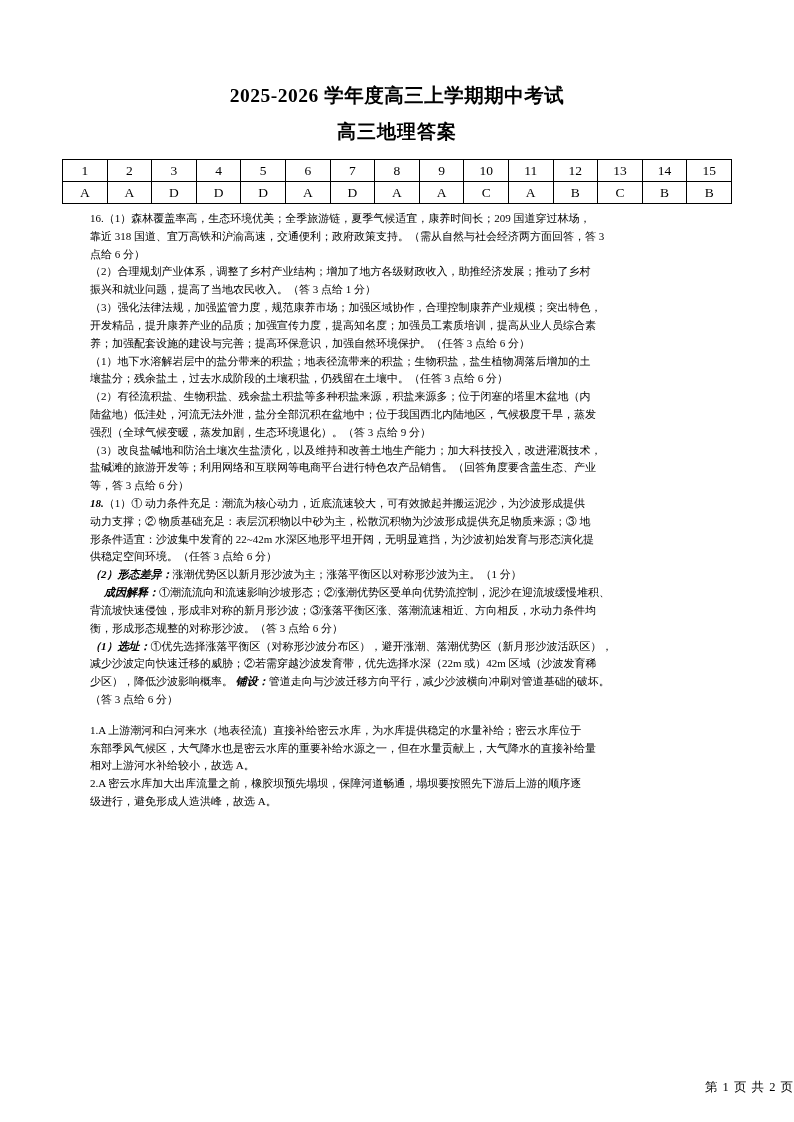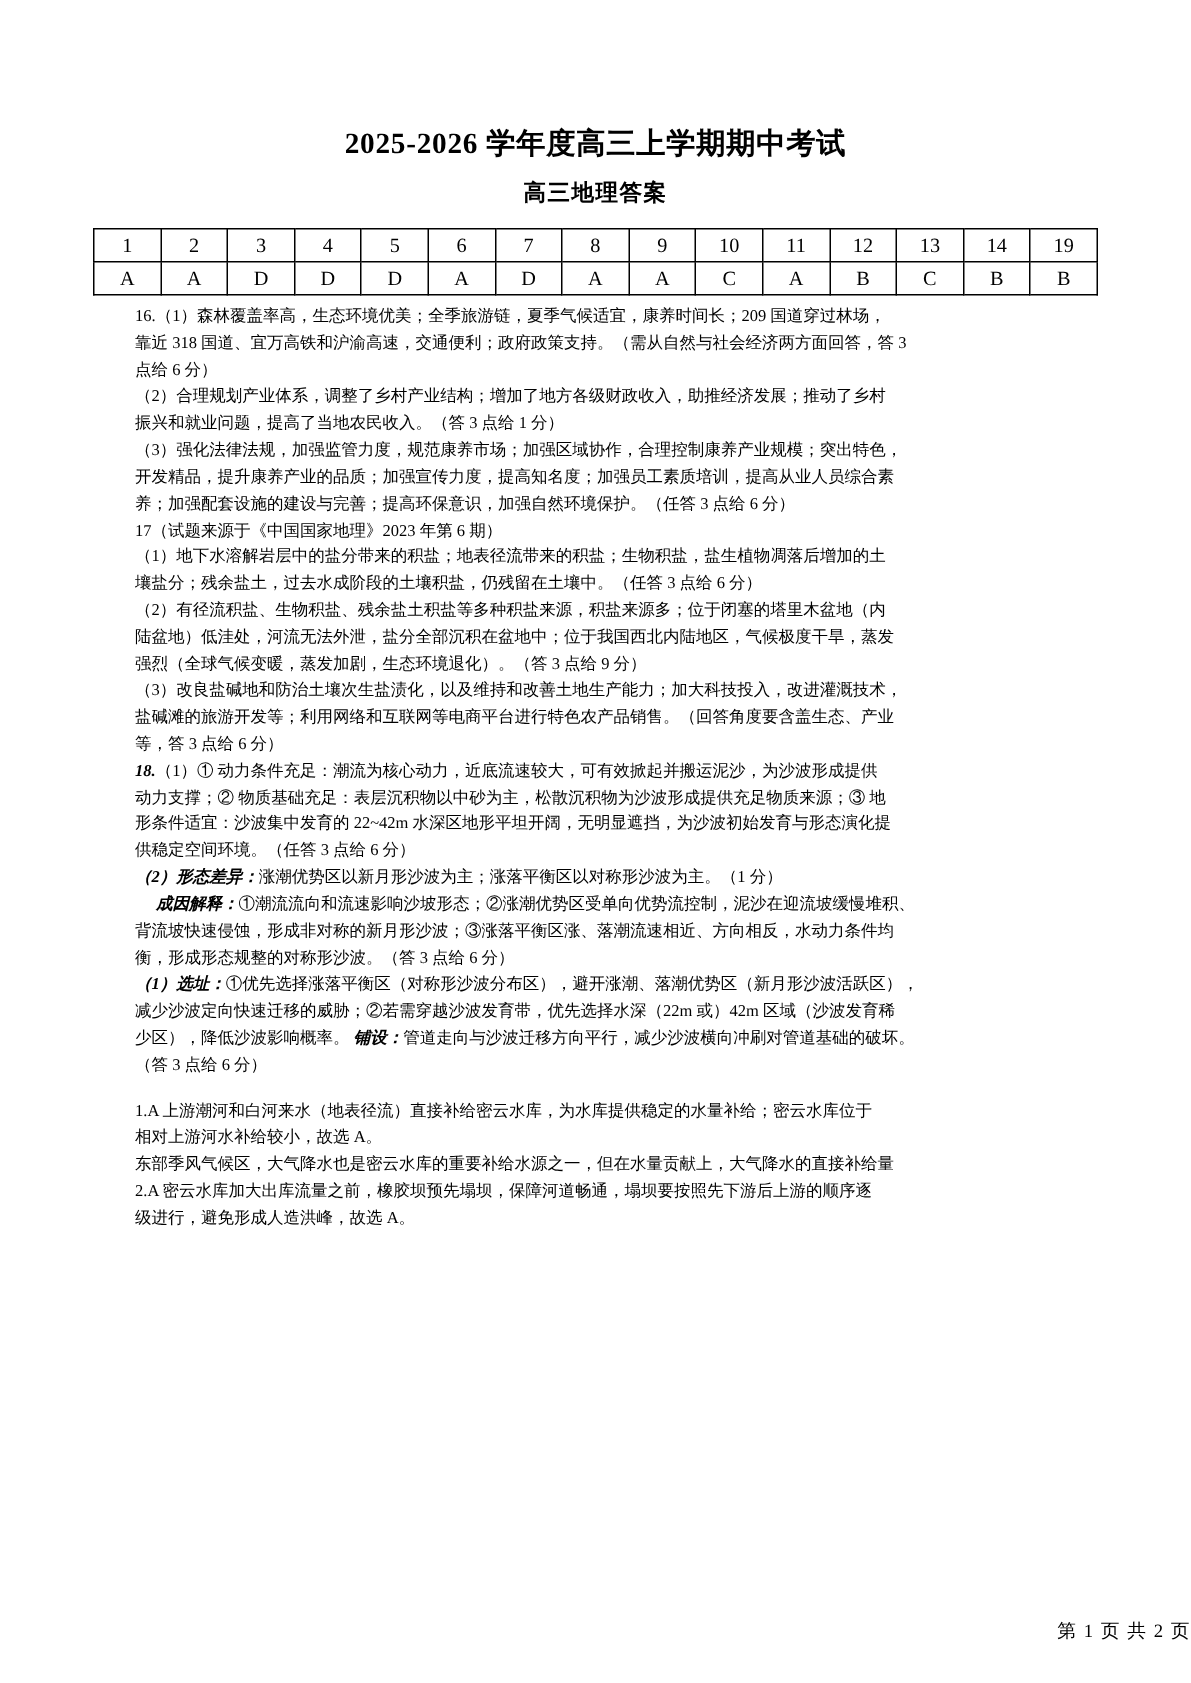--- a/index.html
+++ b/index.html
@@ -22,21 +22,21 @@
   .doc-title {
     text-align: center;
     font-size: 19.5px;
     font-weight: bold;
     letter-spacing: 0.5px;
     margin-top: 20px;
     margin-bottom: 10px;
   }
   .doc-subtitle {
     text-align: center;
-    font-size: 15px;
+    font-size: 19px;
     font-weight: bold;
     letter-spacing: 1px;
     margin-bottom: 14px;
   }
   table.answers {
     border-collapse: collapse;
     width: 100%;
     margin: 0 auto 6px auto;
     table-layout: fixed;
   }
@@ -89,21 +89,21 @@
           <td>5</td>
           <td>6</td>
           <td>7</td>
           <td>8</td>
           <td>9</td>
           <td>10</td>
           <td>11</td>
           <td>12</td>
           <td>13</td>
           <td>14</td>
-          <td>19</td>
+          <td>15</td>
         </tr>
       <tr id="row-answers">
           <td>A</td>
           <td>A</td>
           <td>D</td>
           <td>D</td>
           <td>D</td>
           <td>A</td>
           <td>D</td>
           <td>A</td>
@@ -123,21 +123,20 @@
         <p>16.（1）森林覆盖率高，生态环境优美；全季旅游链，夏季气候适宜，康养时间长；209 国道穿过林场，</p>
         <p>靠近 318 国道、宜万高铁和沪渝高速，交通便利；政府政策支持。（需从自然与社会经济两方面回答，答 3</p>
         <p>点给 6 分）</p>
         <p class="p-indent">（2）合理规划产业体系，调整了乡村产业结构；增加了地方各级财政收入，助推经济发展；推动了乡村</p>
         <p>振兴和就业问题，提高了当地农民收入。（答 3 点给 1 分）</p>
         <p class="p-indent">（3）强化法律法规，加强监管力度，规范康养市场；加强区域协作，合理控制康养产业规模；突出特色，</p>
         <p>开发精品，提升康养产业的品质；加强宣传力度，提高知名度；加强员工素质培训，提高从业人员综合素</p>
         <p>养；加强配套设施的建设与完善；提高环保意识，加强自然环境保护。（任答 3 点给 6 分）</p>
       </div>
       <div>
-        <p>17（试题来源于《中国国家地理》2023 年第 6 期）</p>
         <p class="p-indent">（1）地下水溶解岩层中的盐分带来的积盐；地表径流带来的积盐；生物积盐，盐生植物凋落后增加的土</p>
         <p>壤盐分；残余盐土，过去水成阶段的土壤积盐，仍残留在土壤中。（任答 3 点给 6 分）</p>
         <p class="p-indent">（2）有径流积盐、生物积盐、残余盐土积盐等多种积盐来源，积盐来源多；位于闭塞的塔里木盆地（内</p>
         <p>陆盆地）低洼处，河流无法外泄，盐分全部沉积在盆地中；位于我国西北内陆地区，气候极度干旱，蒸发</p>
         <p>强烈（全球气候变暖，蒸发加剧，生态环境退化）。（答 3 点给 9 分）</p>
         <p class="p-indent">（3）改良盐碱地和防治土壤次生盐渍化，以及维持和改善土地生产能力；加大科技投入，改进灌溉技术，</p>
         <p>盐碱滩的旅游开发等；利用网络和互联网等电商平台进行特色农产品销售。（回答角度要含盖生态、产业</p>
         <p>等，答 3 点给 6 分）</p>
       </div>
       <div>
@@ -150,22 +149,22 @@
         <p>背流坡快速侵蚀，形成非对称的新月形沙波；③涨落平衡区涨、落潮流速相近、方向相反，水动力条件均</p>
         <p>衡，形成形态规整的对称形沙波。（答 3 点给 6 分）</p>
         <p class="p-indent"><span class="bold">（1）选址：</span>①优先选择涨落平衡区（对称形沙波分布区），避开涨潮、落潮优势区（新月形沙波活跃区），</p>
         <p>减少沙波定向快速迁移的威胁；②若需穿越沙波发育带，优先选择水深（22m 或）42m 区域（沙波发育稀</p>
         <p>少区），降低沙波影响概率。 <span class="bold">铺设：</span>管道走向与沙波迁移方向平行，减少沙波横向冲刷对管道基础的破坏。</p>
         <p class="p-indent">（答 3 点给 6 分）</p>
       </div>
       <div class="gap-med"></div>
       <div>
         <p>1.A  上游潮河和白河来水（地表径流）直接补给密云水库，为水库提供稳定的水量补给；密云水库位于</p>
+        <p>东部季风气候区，大气降水也是密云水库的重要补给水源之一，但在水量贡献上，大气降水的直接补给量</p>
         <p>相对上游河水补给较小，故选 A。</p>
-        <p>东部季风气候区，大气降水也是密云水库的重要补给水源之一，但在水量贡献上，大气降水的直接补给量</p>
         <p>2.A  密云水库加大出库流量之前，橡胶坝预先塌坝，保障河道畅通，塌坝要按照先下游后上游的顺序逐</p>
         <p>级进行，避免形成人造洪峰，故选 A。</p>
       </div>
     </div>
 
 </div>
 
 <div class="footer">第 1 页 共 2 页</div>
 
 </body></html>

